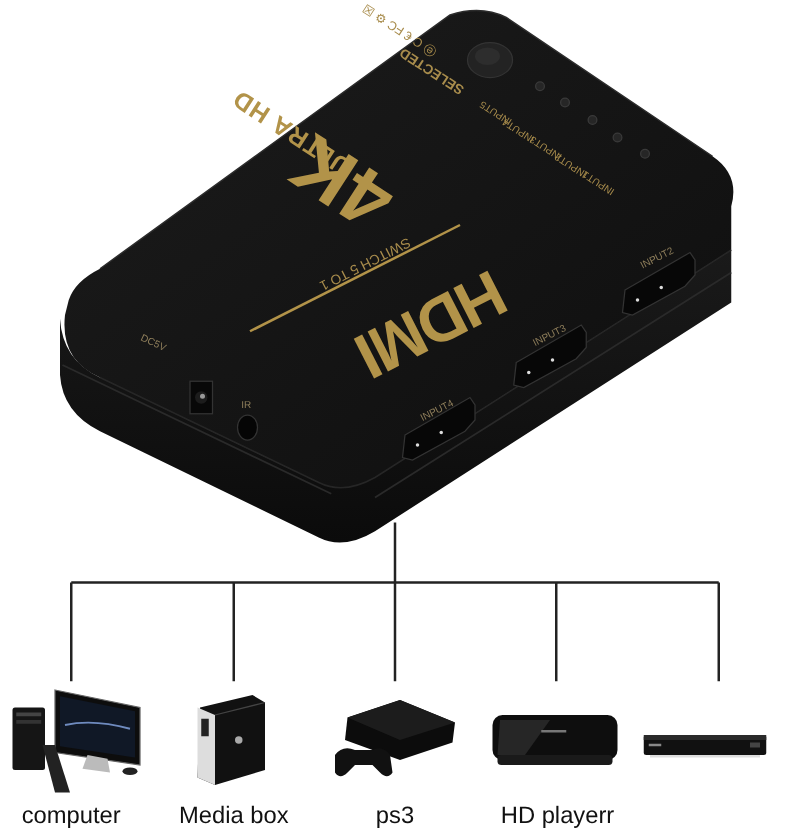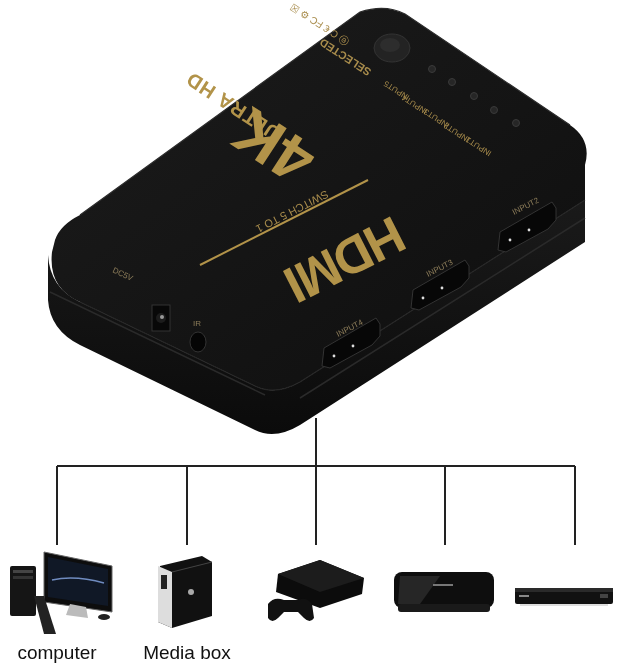--- a/index.html
+++ b/index.html
@@ -154,13 +154,15 @@
       <rect x="515" y="588" width="98" height="16" rx="2" fill="#111"></rect>
       <rect x="515" y="588" width="98" height="4" fill="#2a2a2a"></rect>
       <rect x="519" y="595" width="10" height="2" fill="#888"></rect>
       <rect x="600" y="594" width="8" height="4" fill="#444"></rect>
       <rect x="520" y="604" width="88" height="2" fill="#ddd"></rect>
     </g>
   </svg>
 
   <div class="label" style="left:-8px;">computer</div>
   <div class="label" style="left:122px;">Media box</div>
+  <div class="label" style="left:251px;">ps3</div>
+  <div class="label" style="left:381px;">HD playerr</div>
 </div>
 
 </body></html>

